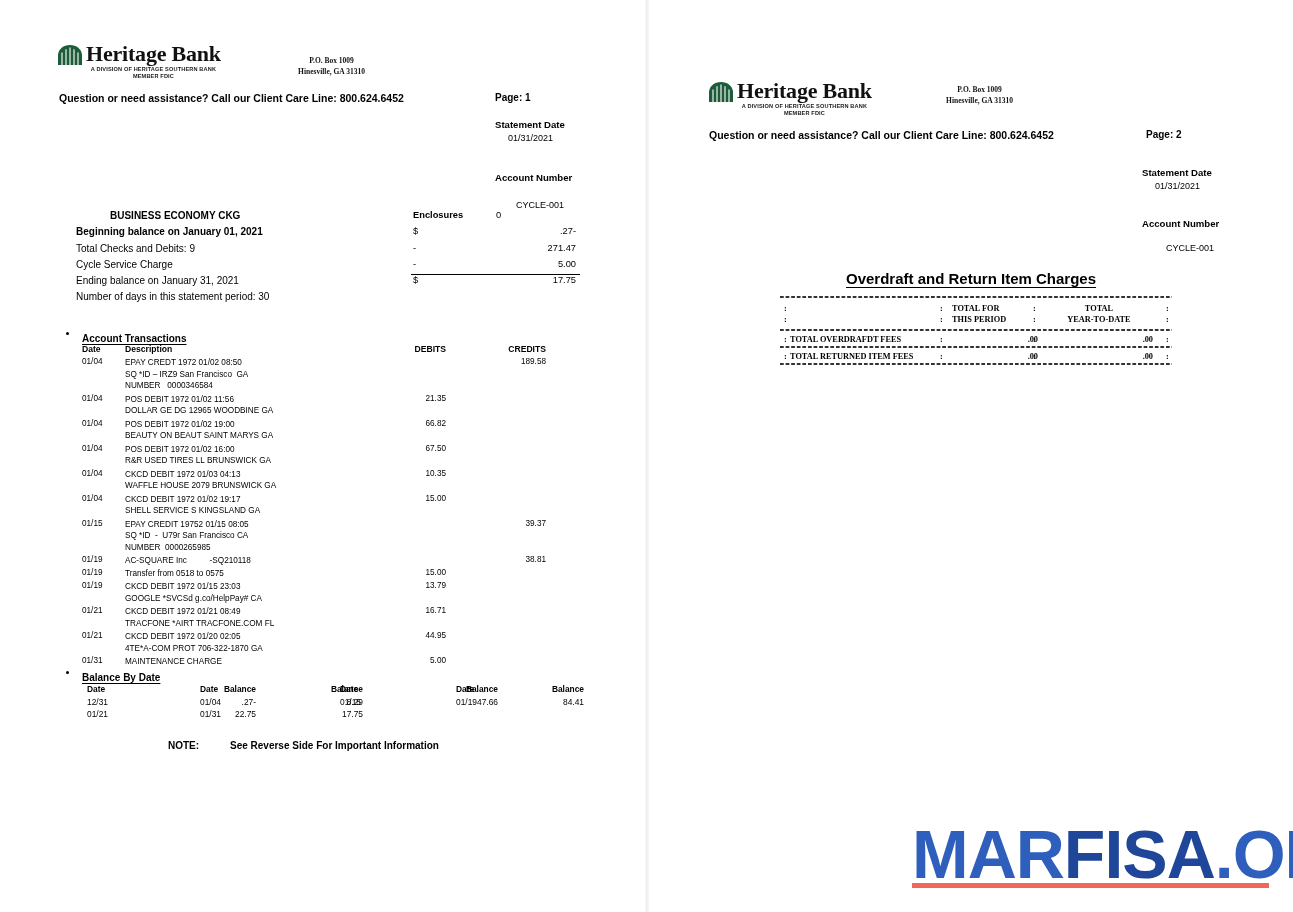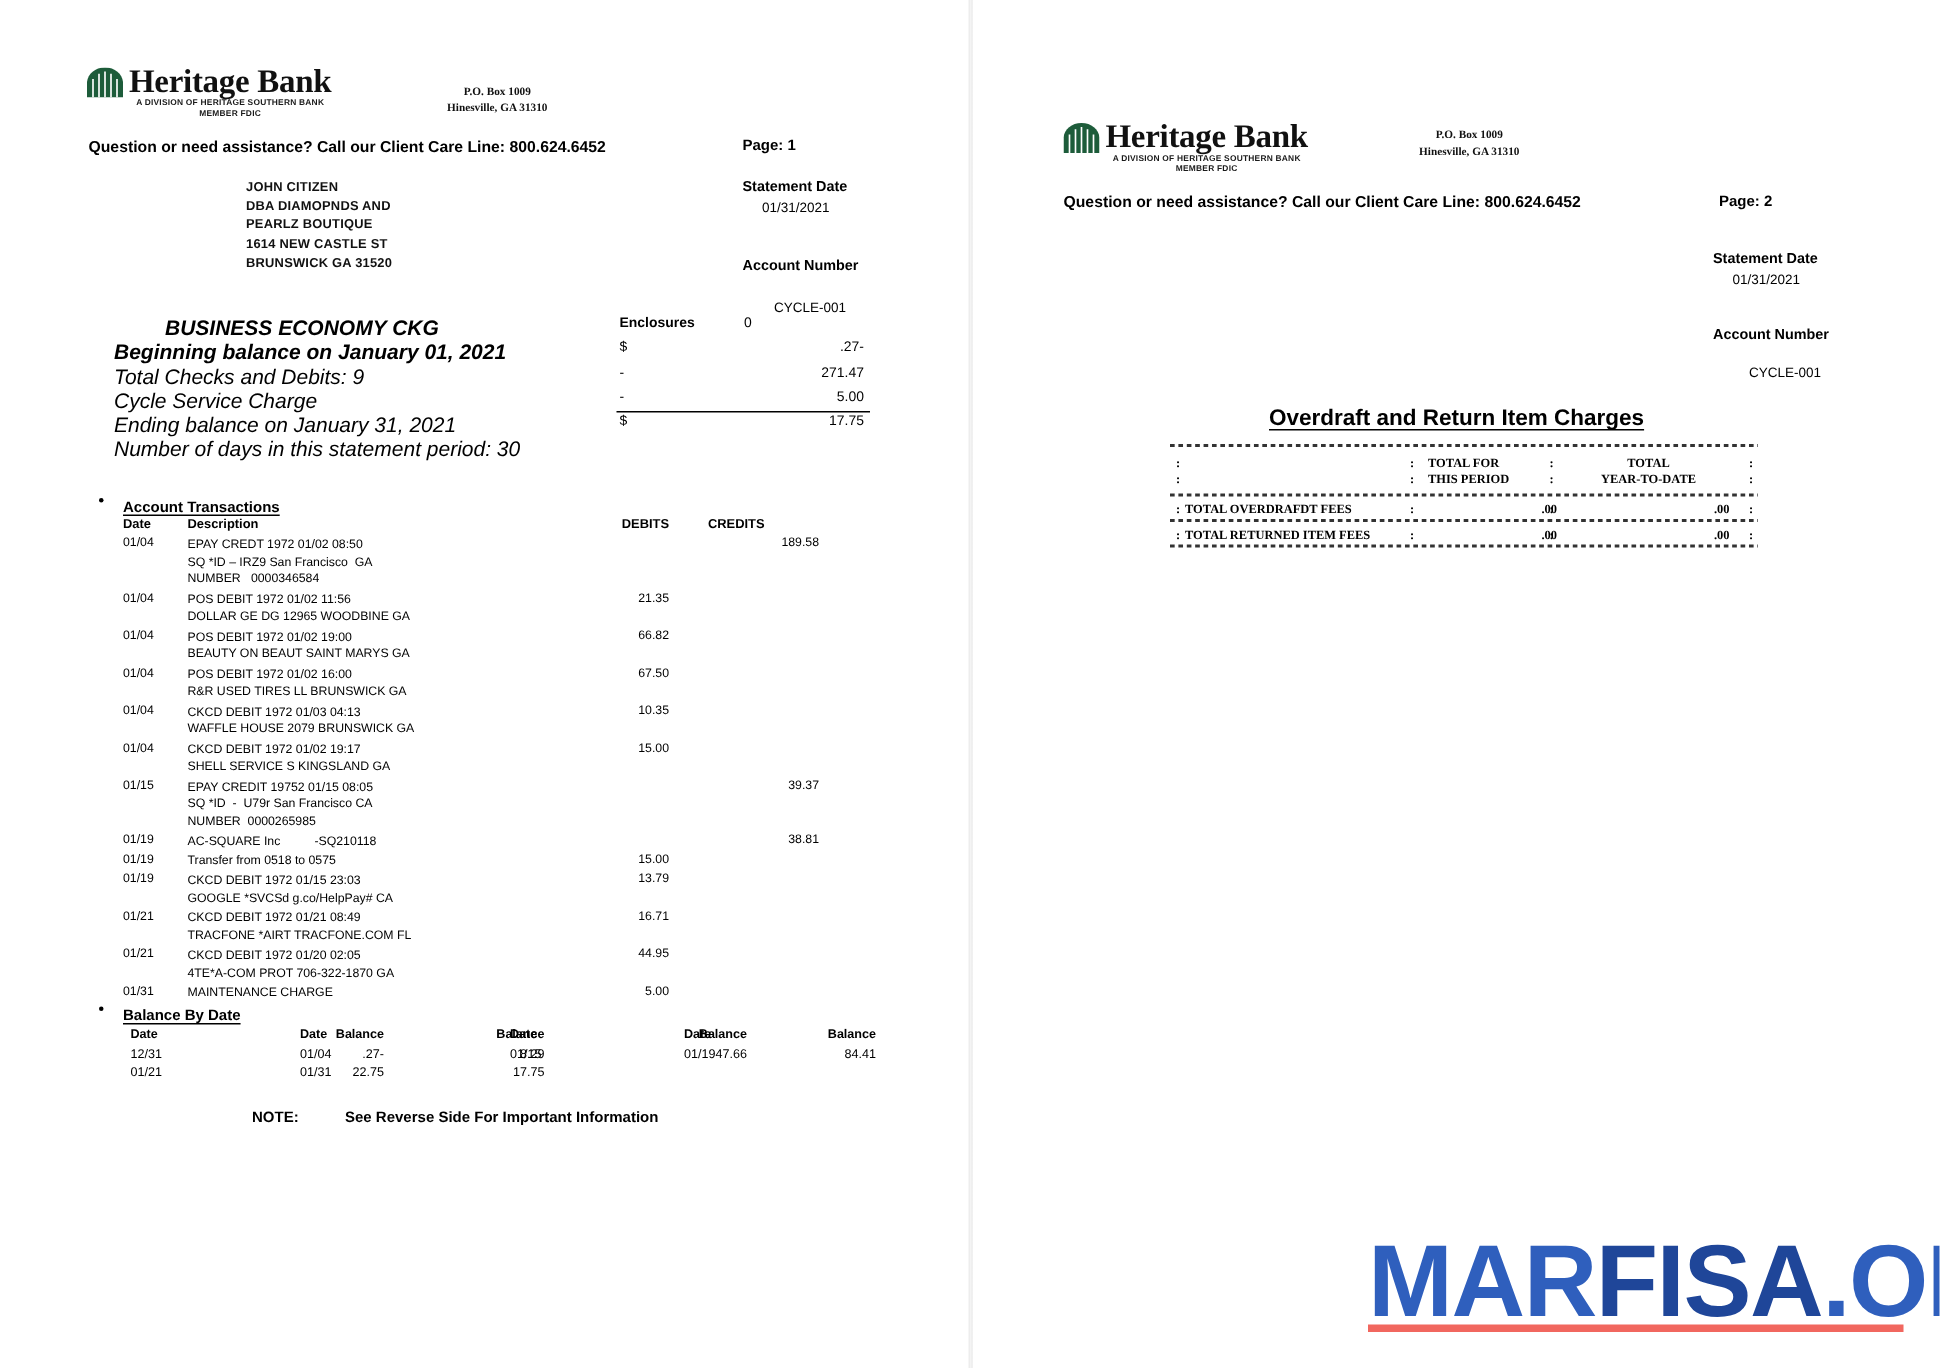--- a/index.html
+++ b/index.html
@@ -36,21 +36,21 @@
   .cust { position:absolute; font-size:8.6px; font-weight:bold; line-height:12.7px;
           letter-spacing:0.15px; color:#111; white-space:nowrap; }
 
   .lbl-b { font-size:9.6px; font-weight:bold; white-space:nowrap; }
   .val-n { font-size:9px; font-weight:normal; white-space:nowrap; }
   .abs { position:absolute; }
 
   
   .sum { position:absolute; left:76px; top:210px; width:504px; }
   .sum-row { position:relative; height:16.3px; }
-  .sum-left { position:absolute; left:0; top:0; font-size:14px; white-space:nowrap;font-style:italic; }
+  .sum-left { position:absolute; left:0; top:0; font-size:10px; white-space:nowrap; }
   .sum-left.ind { left:34px; font-weight:bold; }
   .sum-left.bold { font-weight:bold; }
   .sum-sign { position:absolute; left:337px; top:0; font-size:9.3px; }
   .sum-amt { position:absolute; right:4px; top:0; font-size:9.3px; text-align:right; }
   .sum-enc { position:absolute; left:337px; top:0; font-size:9.3px; font-weight:bold; }
   .sum-enc-v { position:absolute; left:420px; top:0; font-size:9.3px; }
   .sum-rule { position:absolute; left:335px; right:0px; height:1px; background:#000; }
 
   
   .sec { position:absolute; }
@@ -59,21 +59,21 @@
   .sec-title { font-size:10px; font-weight:bold; text-decoration:underline;
                text-underline-offset:2px; white-space:nowrap; }
 
   
   .tx { position:absolute; left:82px; top:344px; width:500px; }
   .tx-head { position:relative; height:13px; }
   .th { position:absolute; font-size:8.6px; font-weight:bold; white-space:nowrap; }
   .th-date { left:0; }
   .th-desc { left:43px; }
   .th-deb { left:300px; width:64px; text-align:right; }
-  .th-cre { left:390px; width:84px; text-align:left; }
+  .th-cre { left:380px; width:84px; text-align:right; }
 
   .tx-row { position:relative; }
   .tx-date { position:absolute; left:0; top:0; font-size:8.2px; white-space:nowrap; }
   .tx-desc { position:absolute; left:43px; top:0; font-size:8.2px; line-height:11.7px; white-space:pre; }
   .tx-deb { position:absolute; left:300px; top:0; width:64px; text-align:right; font-size:8.2px; }
   .tx-cre { position:absolute; left:380px; top:0; width:84px; text-align:right; font-size:8.2px; }
 
   
   .bbd { position:absolute; left:82px; top:684px; width:500px; }
   .bbd-row { position:relative; height:12.6px; }
@@ -143,27 +143,20 @@
   </div>
 
   <div class="addr-hdr" style="left:244px; top:55px; width:175px;">
     <div>P.O. Box 1009</div>
     <div>Hinesville, GA 31310</div>
   </div>
 
   <div class="care-line" style="left:59px; top:92px;">Question or need assistance? Call our Client Care Line: 800.624.6452</div>
   <div class="page-num" style="left:495px; top:92px;">Page: 1</div>
 
-  <div class="cust" style="left:164px; top:118px;">
-    <div>JOHN CITIZEN</div>
-    <div>DBA DIAMOPNDS AND</div>
-    <div>PEARLZ BOUTIQUE</div>
-    <div>1614 NEW CASTLE ST</div>
-    <div>BRUNSWICK GA 31520</div>
-  </div>
 
   <div class="lbl-b abs" style="left:495px; top:119px;">Statement Date</div>
   <div class="val-n abs" style="left:508px; top:133px;">01/31/2021</div>
   <div class="lbl-b abs" style="left:495px; top:172px;">Account Number</div>
   <div class="val-n abs" style="left:516px; top:200px;">CYCLE-001</div>
 
   <div class="sum">
     <div class="sum-row">
       <div class="sum-left ind">BUSINESS ECONOMY CKG</div>
       <div class="sum-enc">Enclosures</div>

